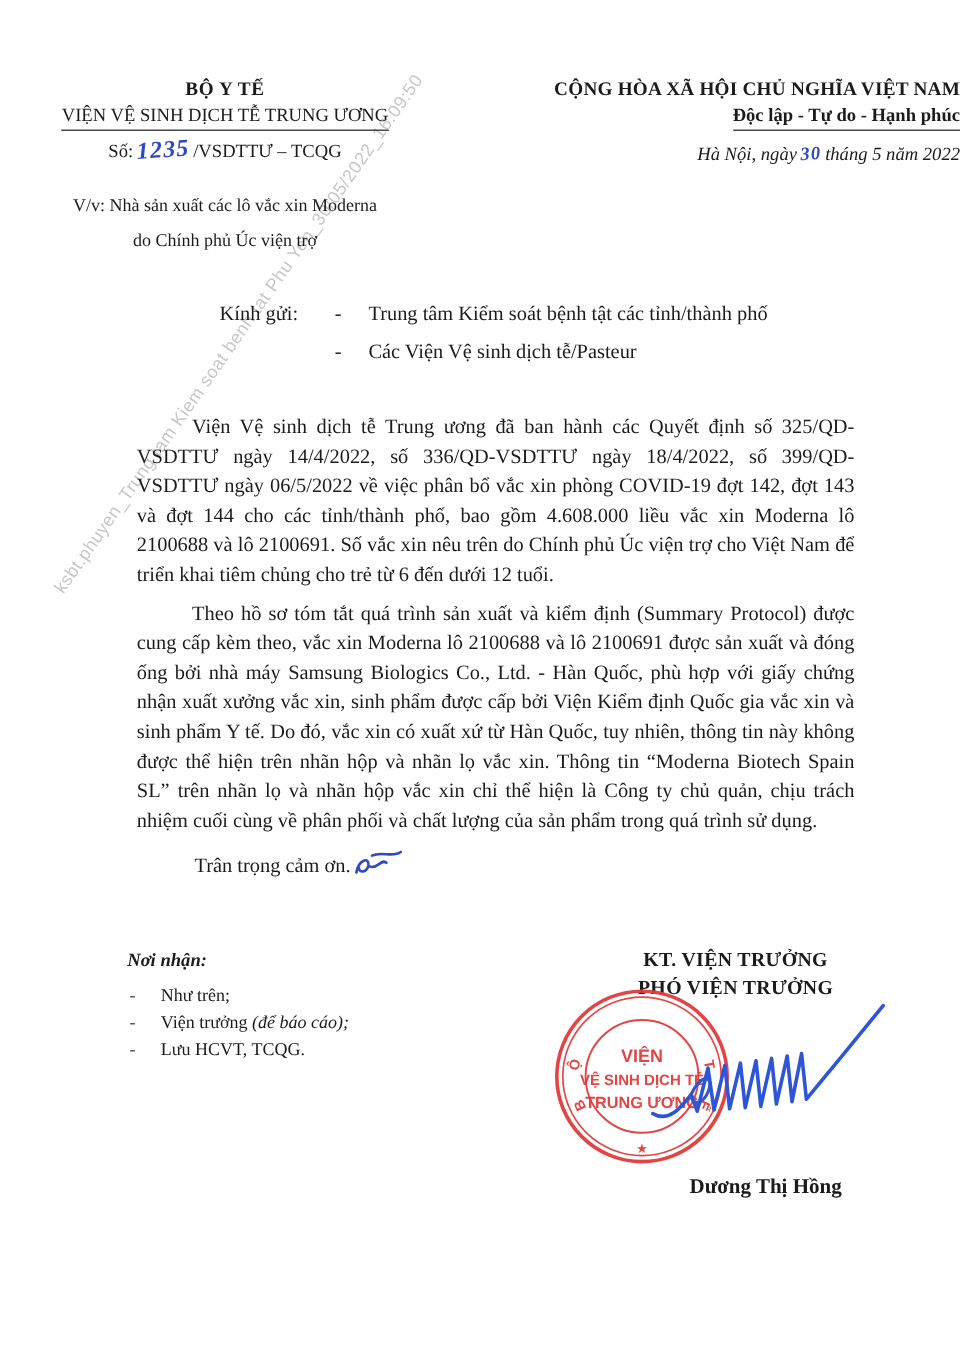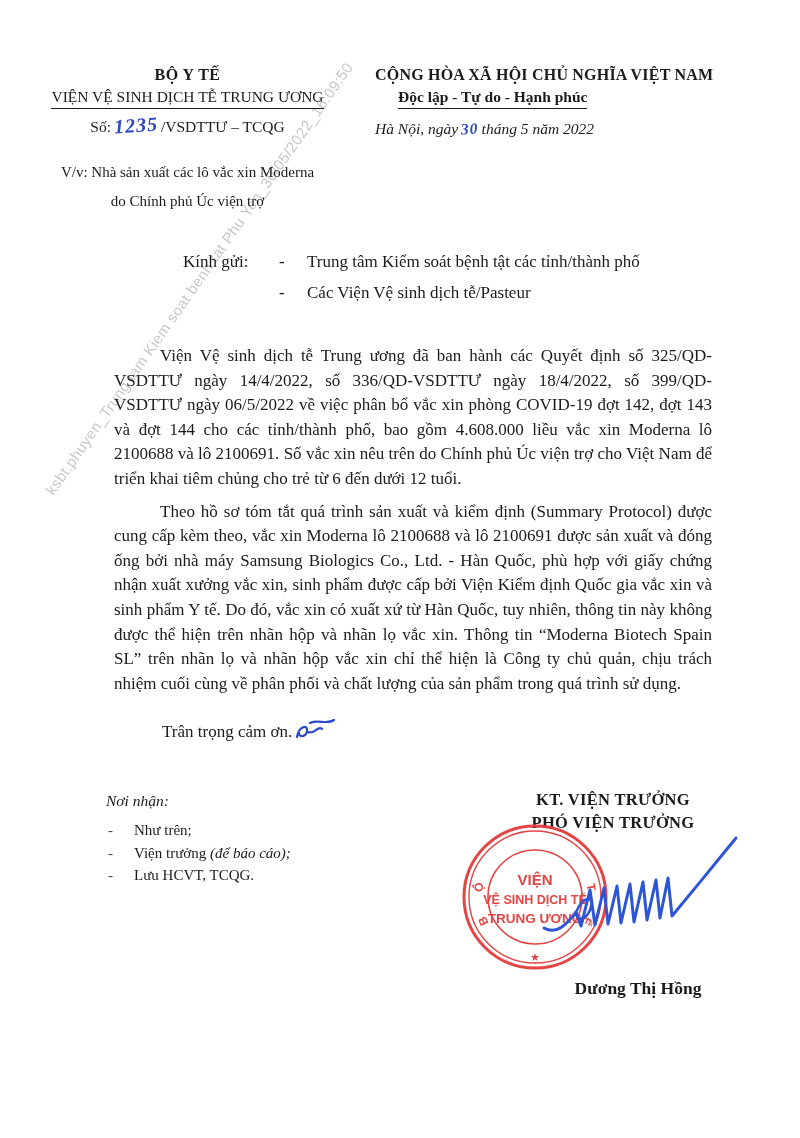--- a/index.html
+++ b/index.html
@@ -23,21 +23,21 @@
     font-size:15px;
     letter-spacing:.4px;
     color:#c7c7c7;
     white-space:nowrap;
     z-index:1;
   }
   .content{position:absolute;inset:0;z-index:2;padding-left:44px;}
   
   .hdr{position:absolute;top:66px;left:0;width:100%;display:flex;}
   .hdr-left{width:375px;text-align:center;}
-  .hdr-right{width:425px;text-align:left;}
+  .hdr-right{width:425px;text-align:right;}
   .h-ministry{font-weight:bold;font-size:16px;letter-spacing:.5px;}
   .h-institute{font-weight:normal;font-size:15.5px;margin-top:4px;}
   .h-institute span{display:inline-block;border-bottom:1.5px solid #1b1b1b;padding-bottom:2px;}
   .h-ref{font-size:15.5px;margin-top:5px;}
   .h-ref .blue-hand{font-size:20px;}
   .h-subject{font-size:15px;margin-top:21px;line-height:29px;}
   .h-country{font-weight:bold;font-size:16px;letter-spacing:.2px;}
   .h-motto{font-weight:bold;font-size:15.5px;margin-top:4px;}
   .h-motto span{display:inline-block;border-bottom:1.5px solid #1b1b1b;padding-bottom:2px;margin-left:23px;}
   .h-date{font-style:italic;font-size:15.5px;margin-top:11px;}
@@ -51,25 +51,25 @@
     padding:0 3px;
   }
   
   .recipients{position:absolute;top:246px;left:183px;font-size:17px;}
   .rec-row{display:flex;line-height:31px;}
   .rec-label{width:92px;}
   .rec-dash{width:28px;text-align:left;padding-left:4px;}
   
   .bodytext{position:absolute;top:344px;left:98px;width:614px;font-size:17px;line-height:24.6px;text-align:justify;}
   .bodytext p{margin:0 0 8px 16px;text-indent:46px;}
-  .closing{margin-top:21px;text-indent:64px;text-align:left;white-space:nowrap;}
+  .closing{margin-top:11px;text-indent:64px;text-align:left;white-space:nowrap;}
   .paraph-svg{vertical-align:-6px;margin-left:2px;}
   
   .distribution{position:absolute;top:792px;left:106px;font-size:15px;}
-  .dist-label{font-weight:normal;font-style:italic;font-size:15.5px;margin-bottom:9px;}
+  .dist-label{font-weight:bold;font-style:italic;font-size:15.5px;margin-bottom:9px;}
   .dist-row{display:flex;line-height:22.5px;}
   .dist-dash{width:26px;padding-left:2px;color:#444;}
   .dist-note{font-style:italic;}
   .sig-titles{position:absolute;top:788px;left:448px;width:330px;text-align:center;
               font-weight:bold;font-size:16.5px;line-height:23px;letter-spacing:.3px;}
   .stamp-svg{position:absolute;left:460px;top:822px;}
   .sign-svg{position:absolute;left:540px;top:830px;}
   .sig-name{position:absolute;top:938px;left:538px;width:200px;text-align:center;
             font-weight:bold;font-size:17.5px;margin-top:40px;}
 </style>

